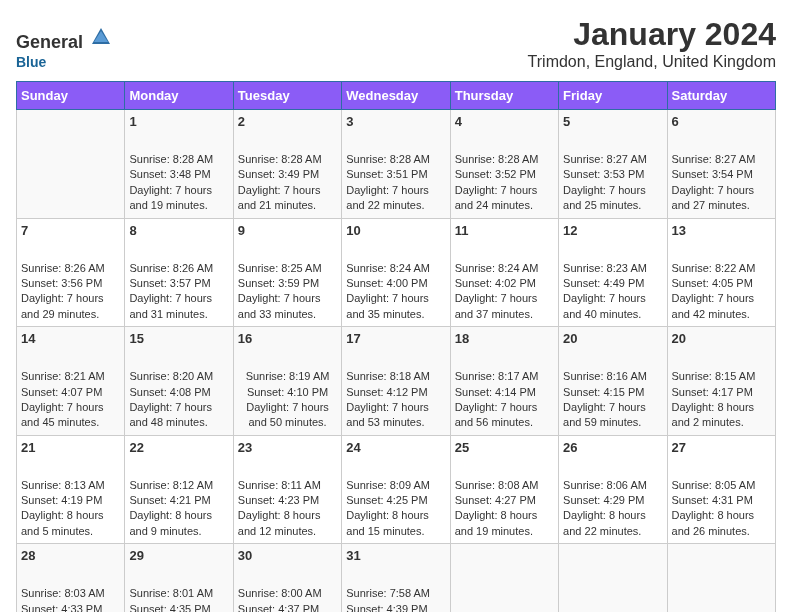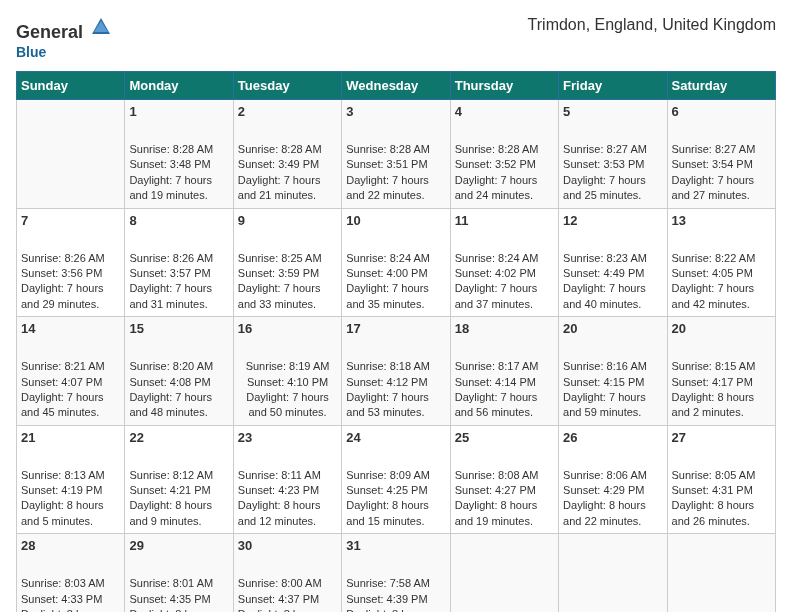--- a/index.html
+++ b/index.html
@@ -6,21 +6,21 @@
     body {
       font-family: Arial, sans-serif;
       background: #fff;
       width: 792px;
       min-height: 612px;
       padding: 16px;
     }
     .header-area {
       display: flex;
       justify-content: space-between;
-      align-items: flex-start;
+      align-items: flex-end;
       margin-bottom: 10px;
     }
     .logo {
       display: flex;
       align-items: center;
     }
     .logo-text-general {
       font-size: 18px;
       font-weight: bold;
       color: #333;
@@ -46,21 +46,21 @@
     .location-title {
       font-size: 16px;
       color: #333;
     }
     table {
       width: 100%;
       border-collapse: collapse;
       table-layout: fixed;
     }
     thead th {
-      background-color: #0f766e;
+      background-color: #8b5cf6;
       color: #fff;
       font-size: 13px;
       font-weight: bold;
       padding: 6px 4px;
       text-align: left;
       border: 1px solid #2e6da4;
     }
     tbody td {
       border: 1px solid #ccc;
       vertical-align: top;
@@ -97,20 +97,21 @@
       <span class="logo-text-general">General</span>
       <svg class="logo-icon" viewBox="0 0 22 22" xmlns="http://www.w3.org/2000/svg">
         <polygon points="11,2 20,18 2,18" fill="#2e6da4"></polygon>
         <polygon points="11,5 18,16 4,16" fill="#5b9bd5"></polygon>
       </svg>
       <br>
       <span class="logo-text-blue">Blue</span>
     </div>
   </div>
   <div class="title-area">
+    <div class="month-title">January 2024</div>
     <div class="location-title">Trimdon, England, United Kingdom</div>
   </div>
 </div>
 
 <table>
   <thead>
     <tr>
     <th>Sunday</th>
         <th>Monday</th>
         <th>Tuesday</th>

